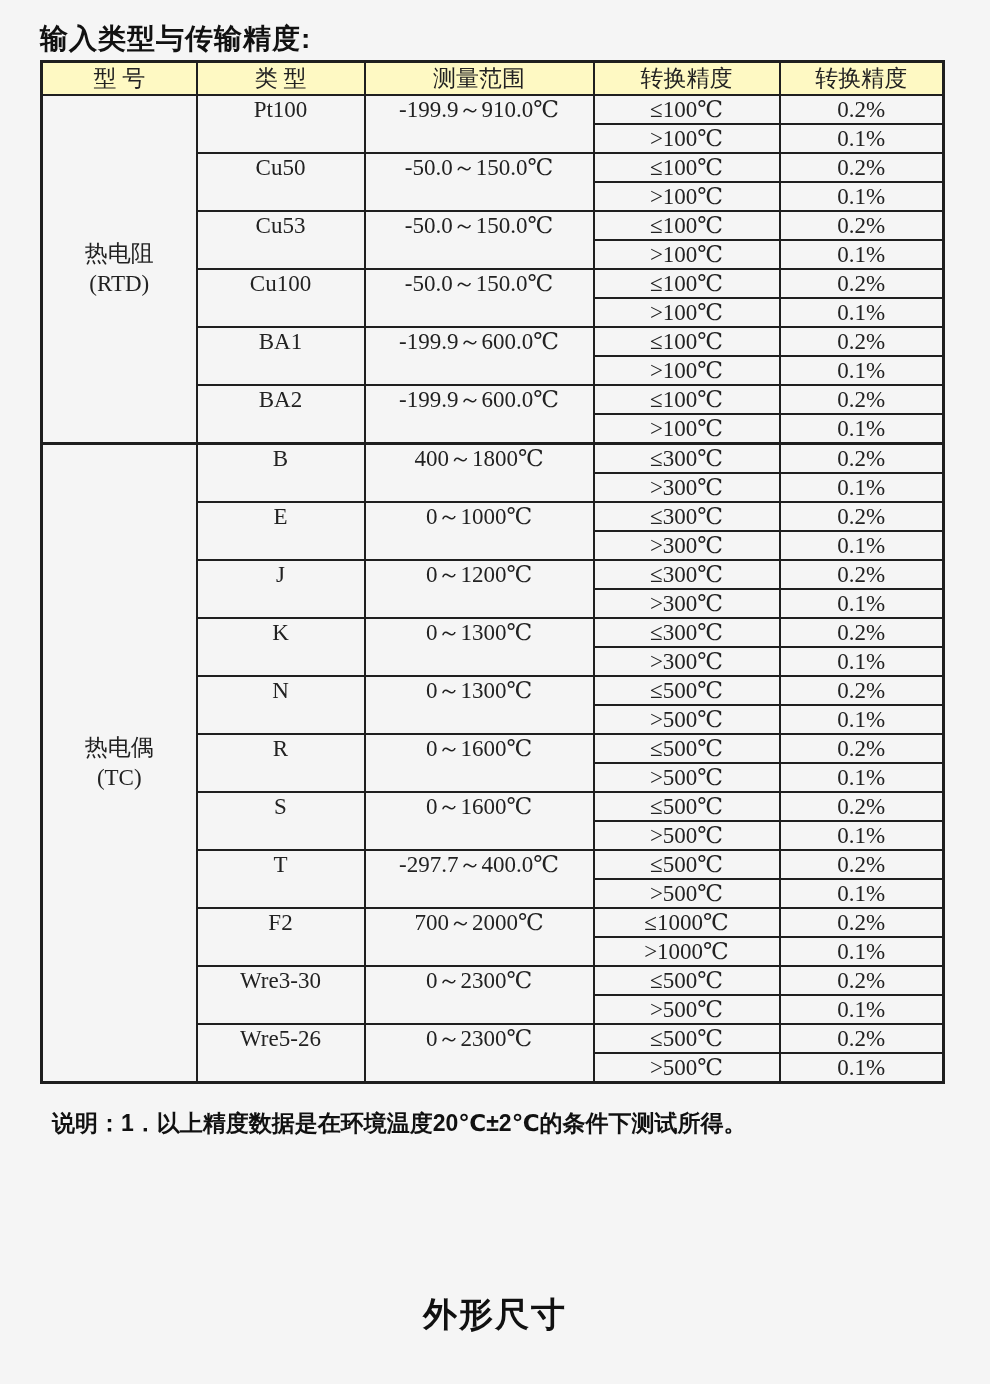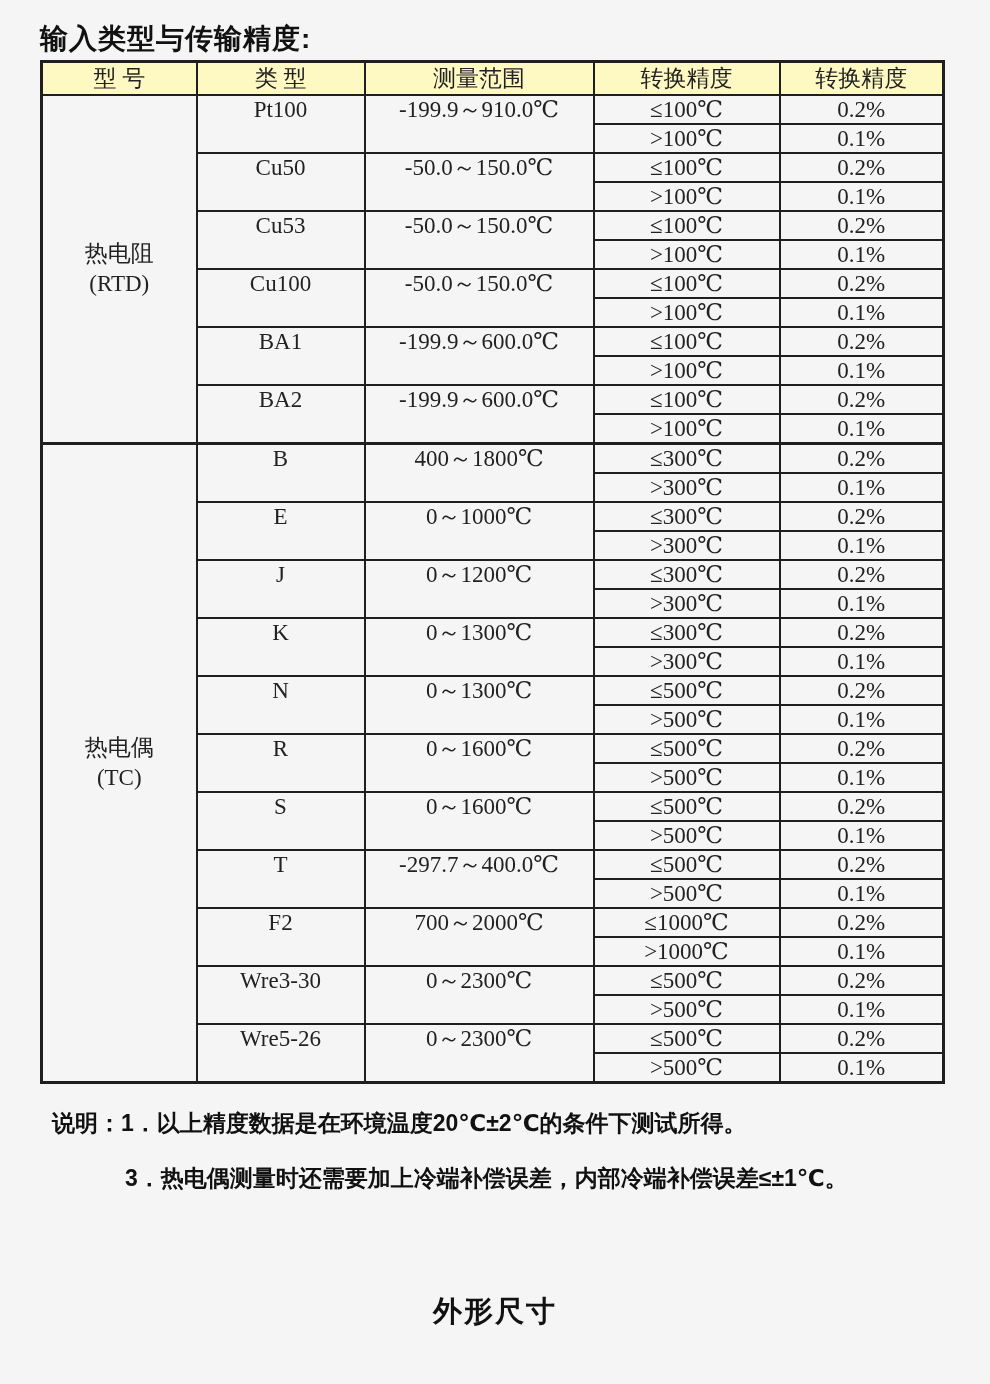--- a/index.html
+++ b/index.html
@@ -89,21 +89,21 @@
   .note-line.indented { padding-left: 73px; }
   .dim-title {
     position: absolute;
     left: 0;
     top: 1292px;
     width: 100%;
     margin: 0;
     text-align: center;
     font-family: "Liberation Sans", "DejaVu Sans", sans-serif;
     font-weight: bold;
-    font-size: 29px;
+    font-size: 34px;
     letter-spacing: 2px;
     color: #111;
   }
 </style>
 </head>
 <body>
 
 <div class="page">
 
   <h1 class="page-title">输入类型与传输精度:</h1>
@@ -302,18 +302,17 @@
         </tr>
         <tr>
           <td class="span-cell">&gt;500℃</td>
           <td class="acc-cell">0.1%</td>
         </tr>
       </tbody>
   </table>
 
   <div class="notes">
     <div class="note-line">说明：1．以上精度数据是在环境温度20℃±2℃的条件下测试所得。</div>
-    <div class="note-line indented">3．热电偶测量时还需要加上冷端补偿误差，内部冷端补偿误差≤±1℃。</div>
   </div>
 
   <h2 class="dim-title">外形尺寸</h2>
 
 </div>
 
 </body></html>

